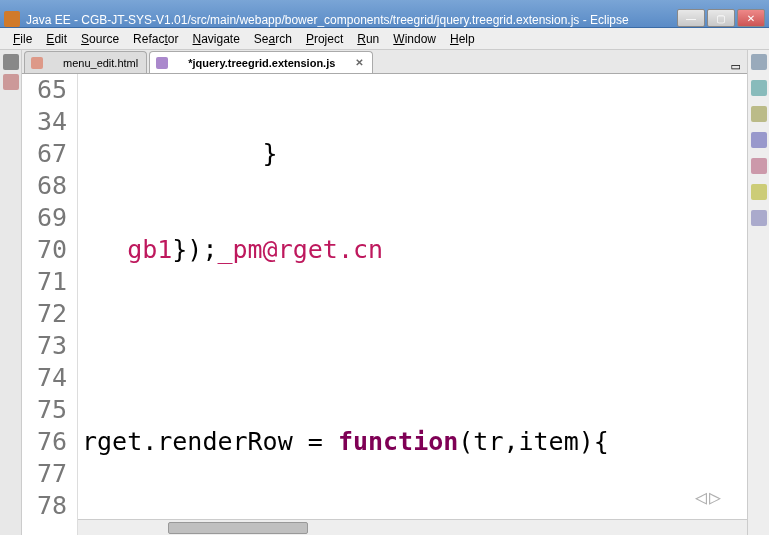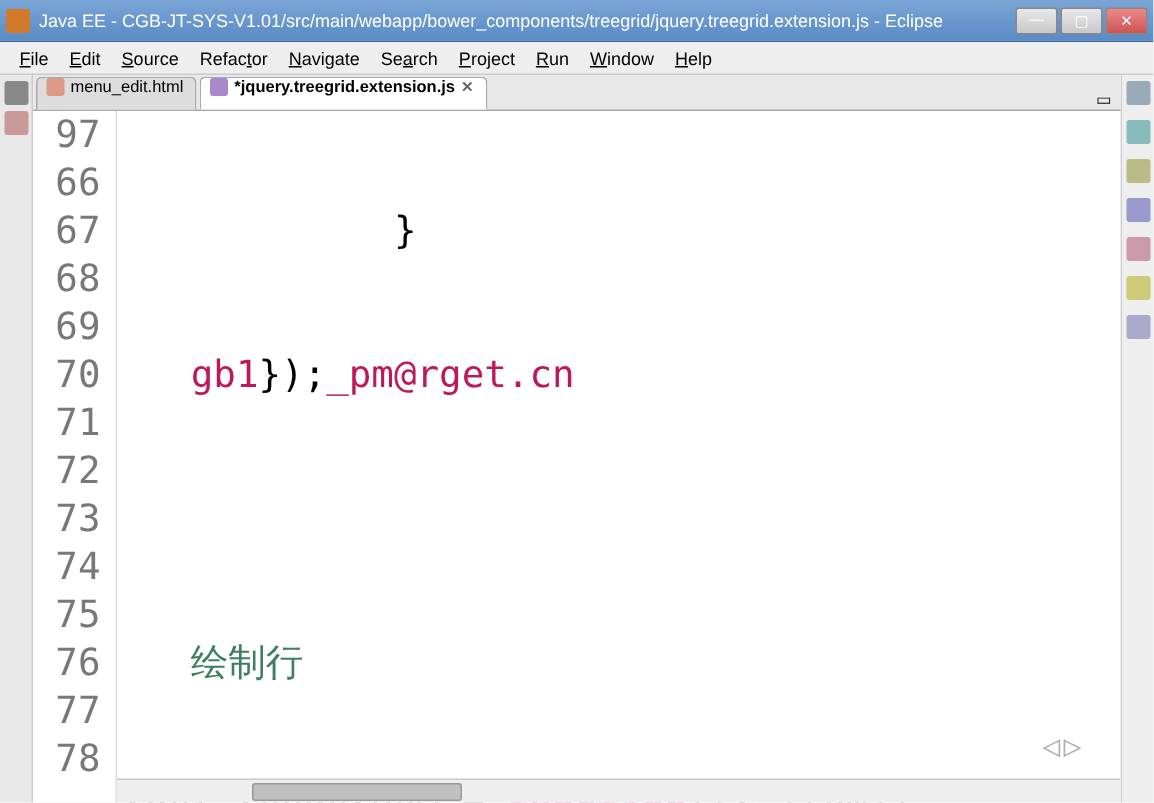--- a/index.html
+++ b/index.html
@@ -9,21 +9,21 @@
   background: #f0f0f0;
   width: 769px;
   height: 535px;
   overflow: hidden;
   position: relative;
 }
 .titlebar {
   height: 28px;
   background: linear-gradient(#7aa5d6, #5a8bc6);
   display: flex;
-  align-items: center;
+  align-items: flex-end;
   padding: 0 4px;
   color: #fff;
   border-bottom: 1px solid #3a6ba6;
 }
 .titlebar .icon { width: 16px; height: 16px; background: #d07a2a; margin-right: 6px; border-radius: 2px; }
 .titlebar .title { flex: 1; font-size: 12px; white-space: nowrap; overflow: hidden; }
 .win-controls { display: flex; gap: 2px; }
 .win-btn {
   width: 28px; height: 18px;
   background: linear-gradient(#e8e8e8, #c8c8c8);
@@ -75,22 +75,22 @@
   border-bottom: 1px solid #aaa;
 }
 .tab {
   height: 22px;
   padding: 0 8px 0 6px;
   background: #ddd;
   border: 1px solid #aaa;
   border-bottom: none;
   border-radius: 4px 4px 0 0;
   display: flex;
-  align-items: flex-start;
-  gap: 4px;
+  align-items: center;
+  gap: 20px;
   font-size: 11px;
   cursor: pointer;
   margin-right: 2px;
 }
 .tab.active { background: #fff; font-weight: bold; }
 .tab-icon { width: 12px; height: 12px; background: #d98; border-radius: 2px; }
 .tab-icon.js { background: #a8c; }
 .tab-close { font-size: 10px; color: #666; cursor: pointer; }
 .tab-max { margin-left: auto; padding: 0 6px; cursor: pointer; font-size: 11px; }
 .code-area {
@@ -192,40 +192,39 @@
       <div class="tab active">
         <div class="tab-icon js"></div>
         <span>*jquery.treegrid.extension.js</span>
         <span class="tab-close">✕</span>
       </div>
       <div class="tab-max">▭</div>
     </div>
 
     <div class="code-area">
       <div class="line-gutter">
-        <div class="ln">97</div>
-        <div class="ln">66</div>
+        <div class="ln">65</div>
+        <div class="ln">34</div>
         <div class="ln">67</div>
         <div class="ln">68</div>
         <div class="ln">69</div>
         <div class="ln">70</div>
         <div class="ln">71</div>
         <div class="ln">72</div>
         <div class="ln">73</div>
         <div class="ln">74</div>
         <div class="ln">75</div>
         <div class="ln">76</div>
         <div class="ln">77</div>
         <div class="ln">78</div>
       </div>
       <div class="code-body">
         <div class="code-line"><span>            }</span></div>
         <div class="code-line"><span>   </span><span class="wm">gb1</span><span>});</span><span class="wm">_pm@rget.cn</span></div>
         <div class="code-line"><span></span></div>
-        <div class="code-line"><span>   </span><span class="com">绘制行</span></div>
         <div class="code-line"><span>rget.renderRow = </span><span class="kw">function</span><span>(tr,item){</span></div>
         
         
         
         
         
         
         
         
         

